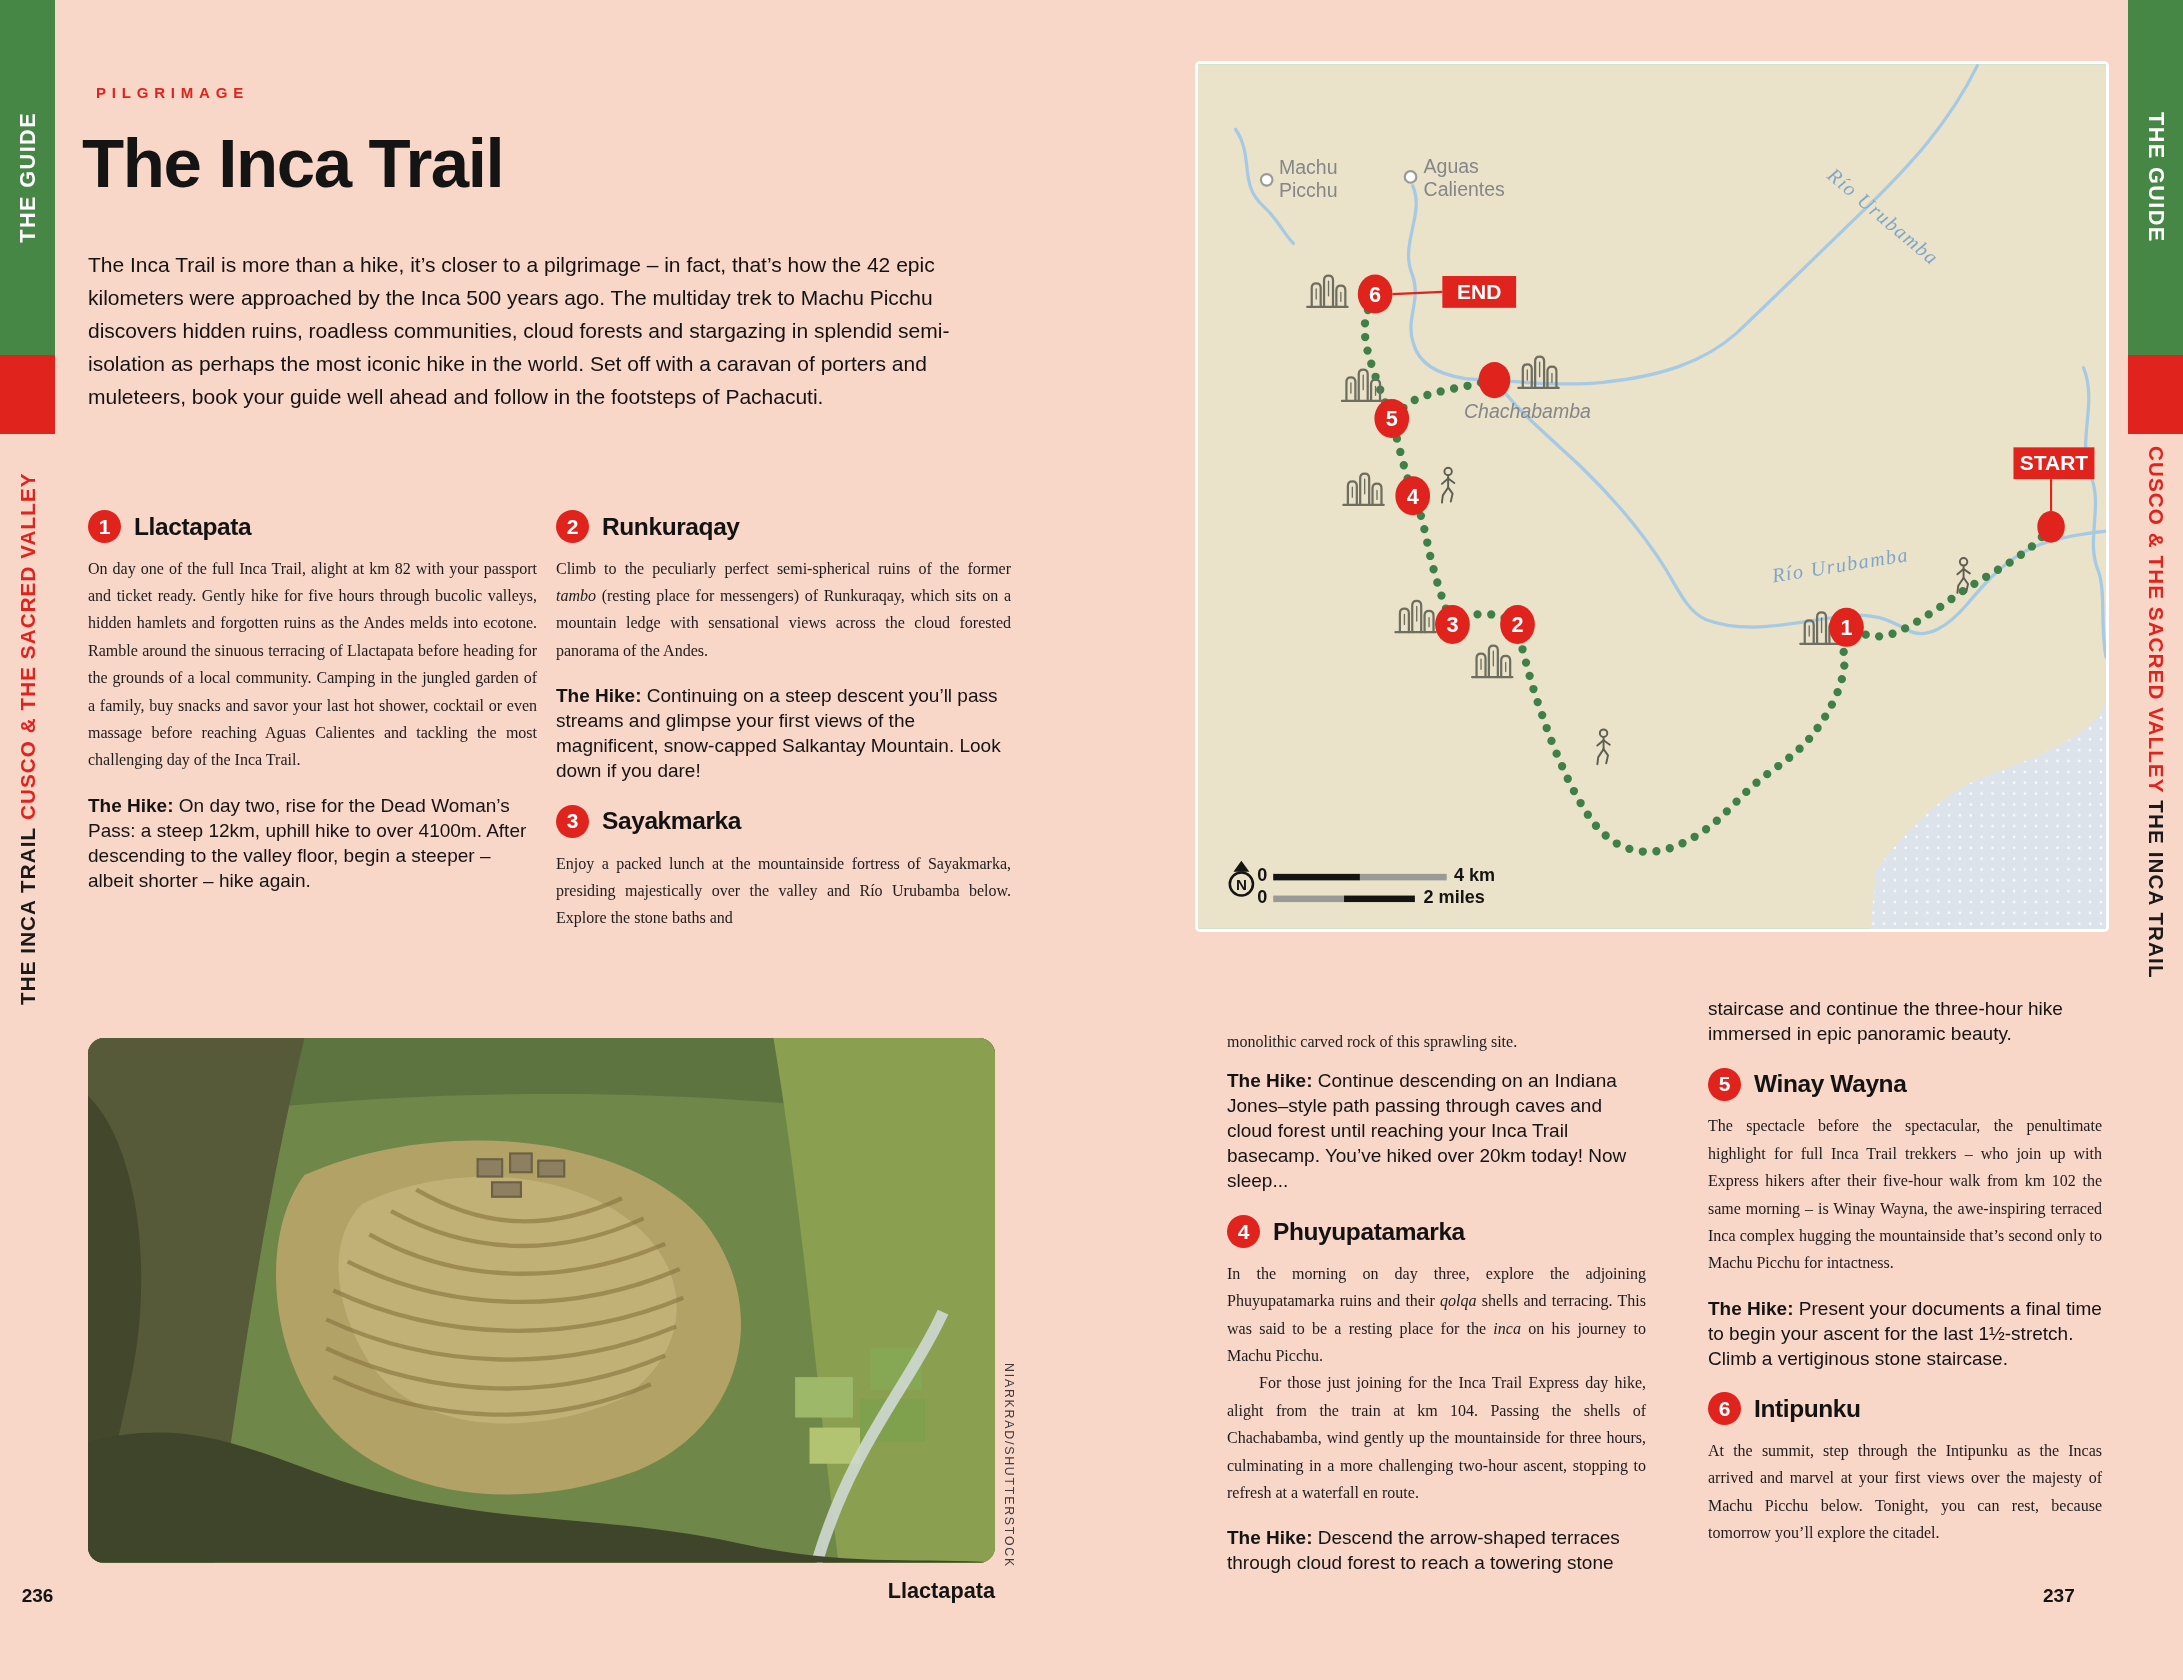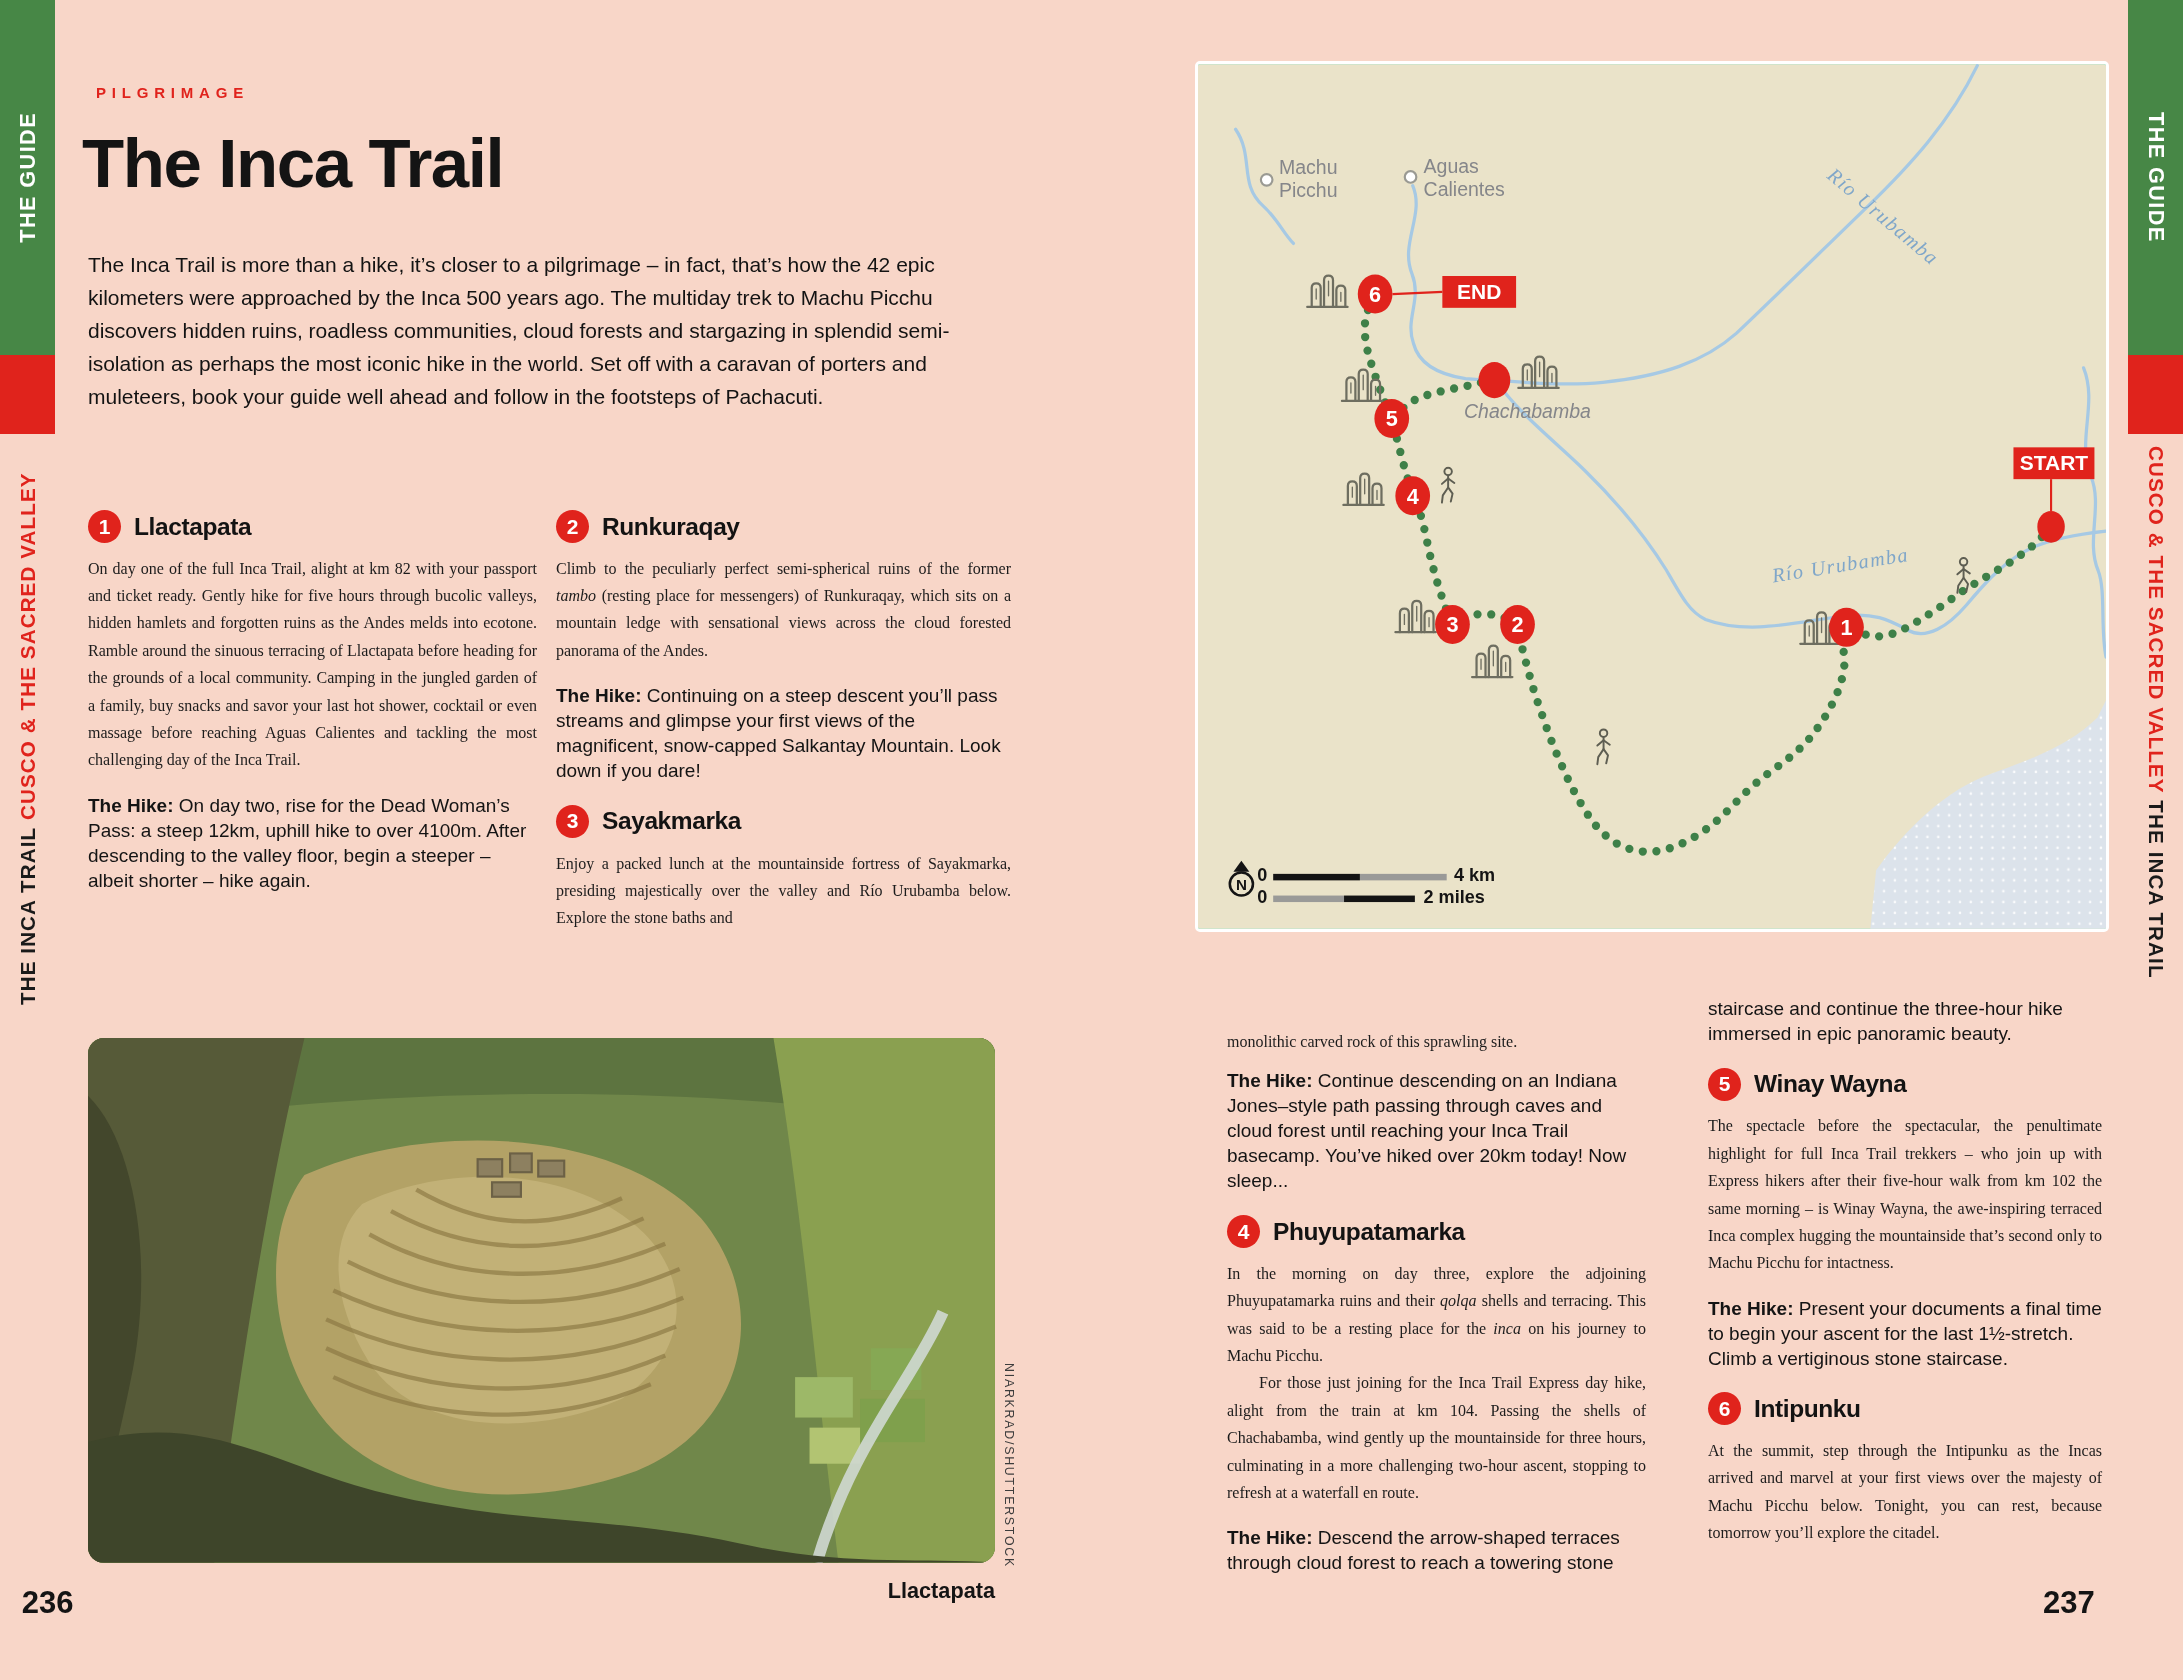--- a/index.html
+++ b/index.html
@@ -28,21 +28,21 @@
   .sec-title{font-size:24.5px;font-weight:bold;color:#131313;letter-spacing:-0.4px;}
   .serif-body{font-family:"Liberation Serif",serif;font-size:16px;line-height:27.4px;text-align:justify;color:#1c1c1c;margin:0 0 7.2px 0;}
   .serif-body.indent{text-indent:32px;margin-top:-7.2px;}
   .hike{font-size:19px;line-height:25px;color:#141414;margin:19px 0 7.2px 0;text-align:left;}
   .hike b{font-weight:bold;}
 
   
   .photo{position:absolute;left:88px;top:1038px;width:907px;height:525px;border-radius:16px;overflow:hidden;background:#6f8b45;}
   .caption{position:absolute;left:88px;top:1578px;width:907px;text-align:right;font-weight:bold;font-size:21.7px;color:#141414;}
   .credit{position:absolute;left:1002px;top:1363px;writing-mode:vertical-rl;font-size:12.3px;letter-spacing:1.8px;color:#3c3c3c;}
-  .pagenum{position:absolute;top:1585px;font-weight:bold;font-size:31px;color:#141414;}
+  .pagenum{position:absolute;top:1585px;font-weight:bold;font-size:19px;color:#141414;}
   #pg-left{left:21.7px;}
   #pg-right{left:2043px;width:94px;text-align:left;}
 
   
   .map-panel{position:absolute;left:1195px;top:61px;width:914px;height:871px;background:#5eead4;border:3.6px solid #ffffff;border-radius:5px;box-sizing:border-box;overflow:hidden;}
   .map-panel svg{display:block;width:100%;height:100%;}
 </style>
 </head>
 <body>
 

